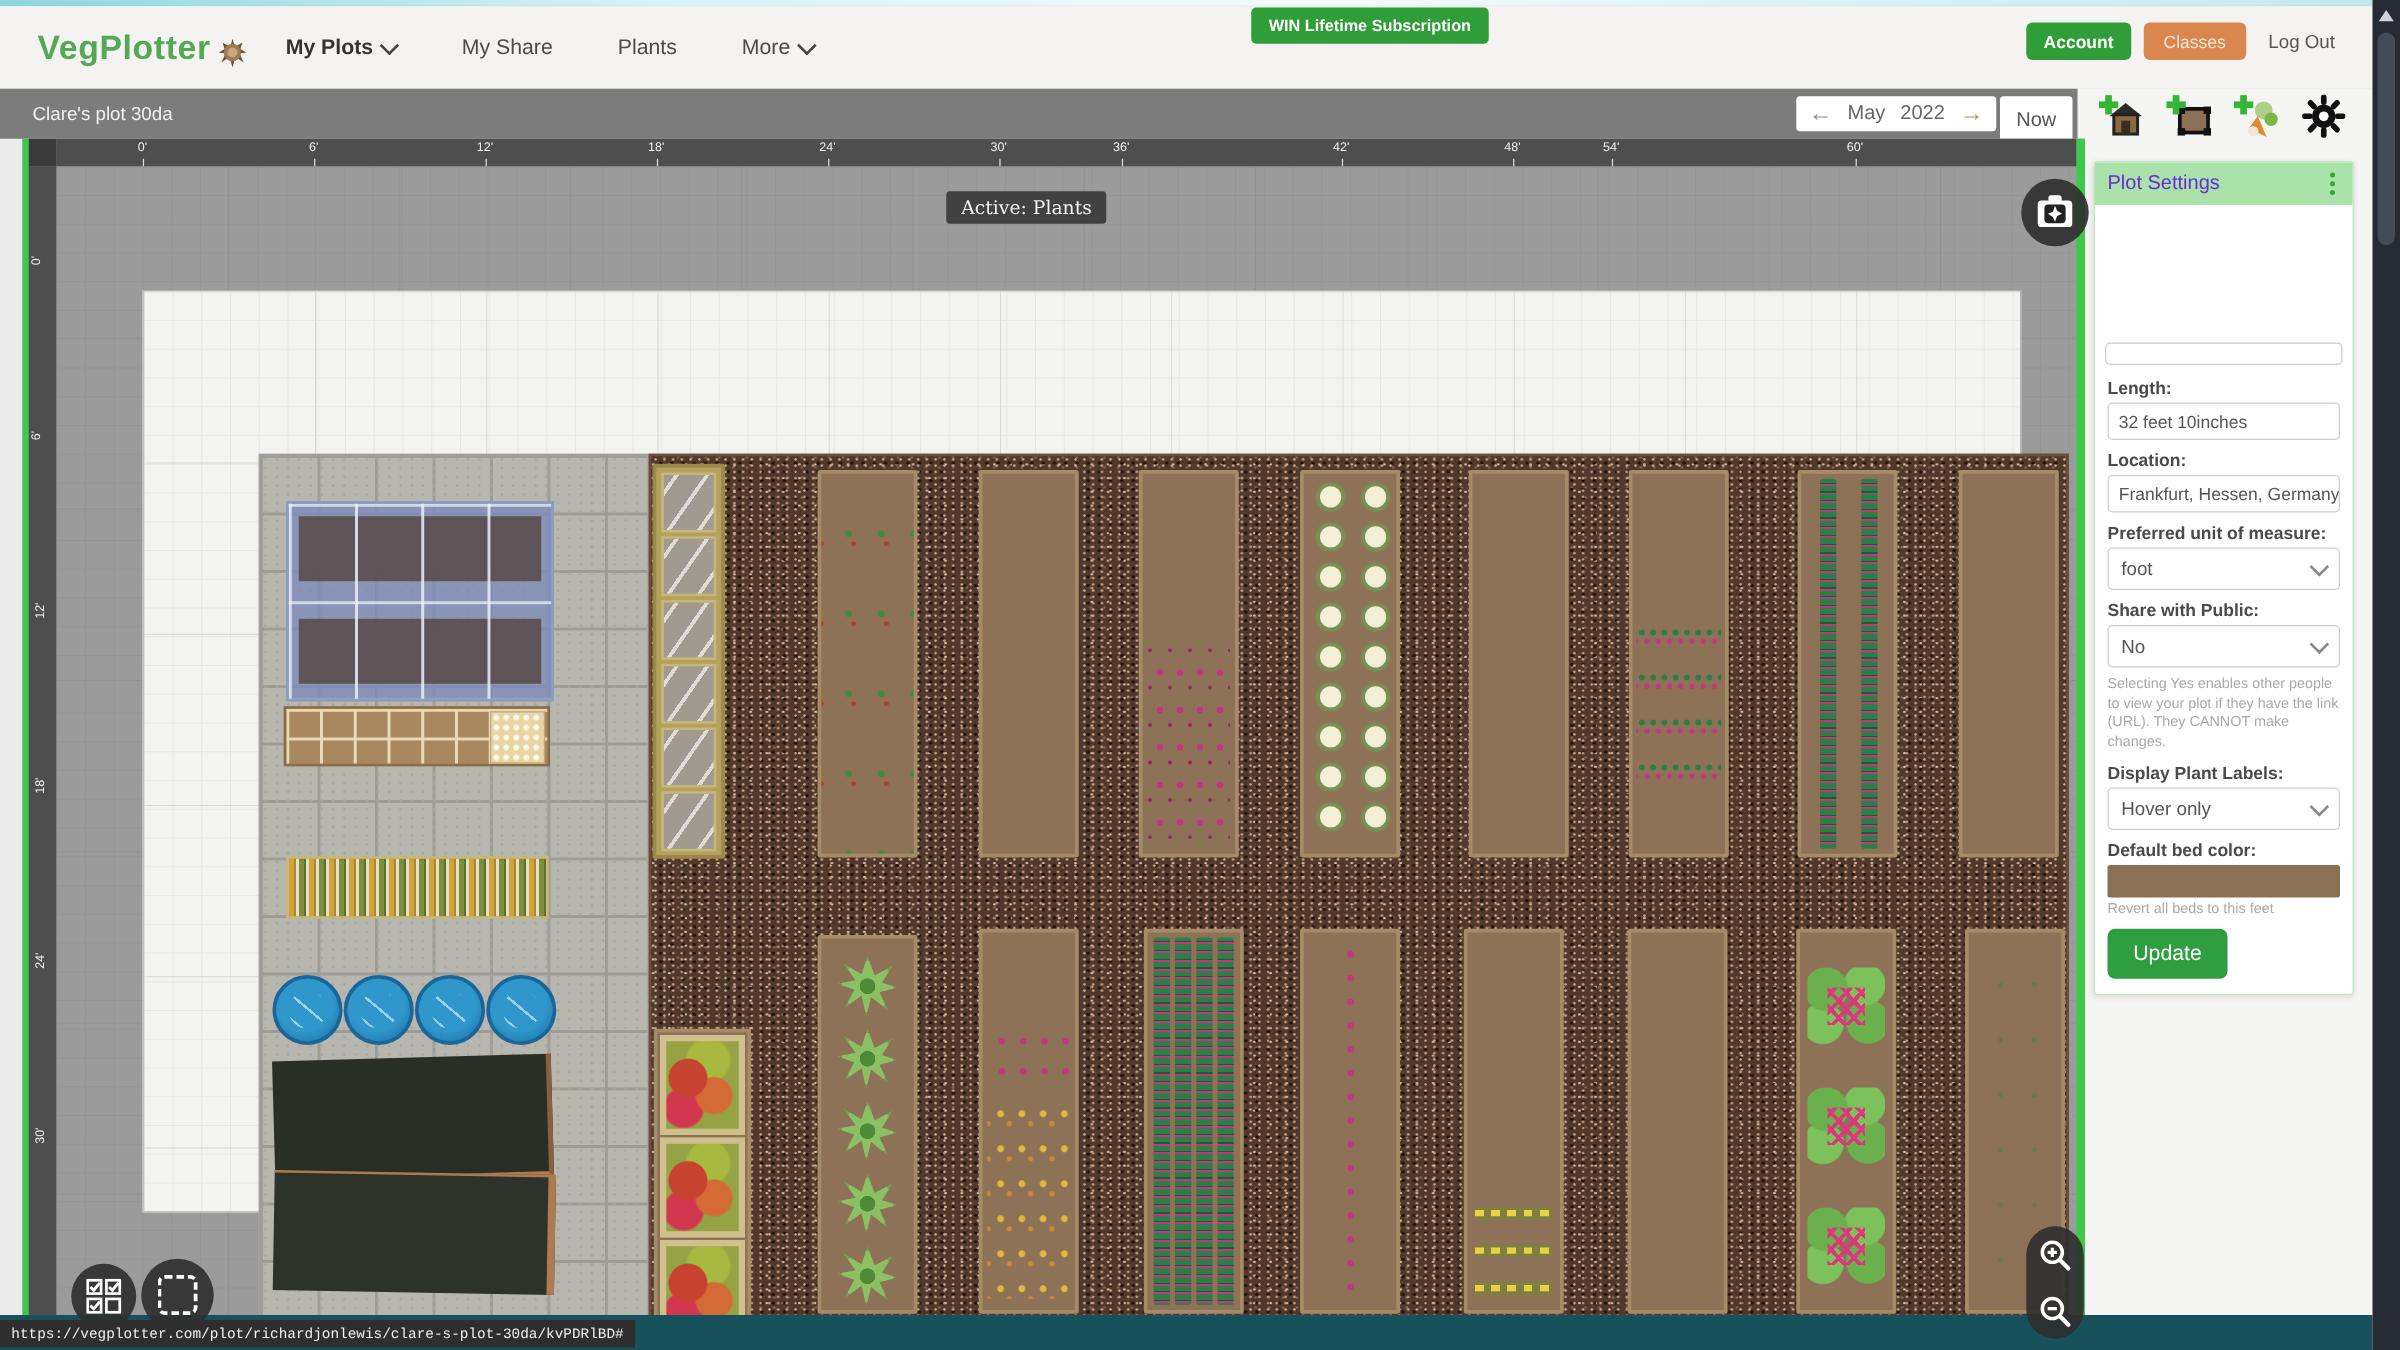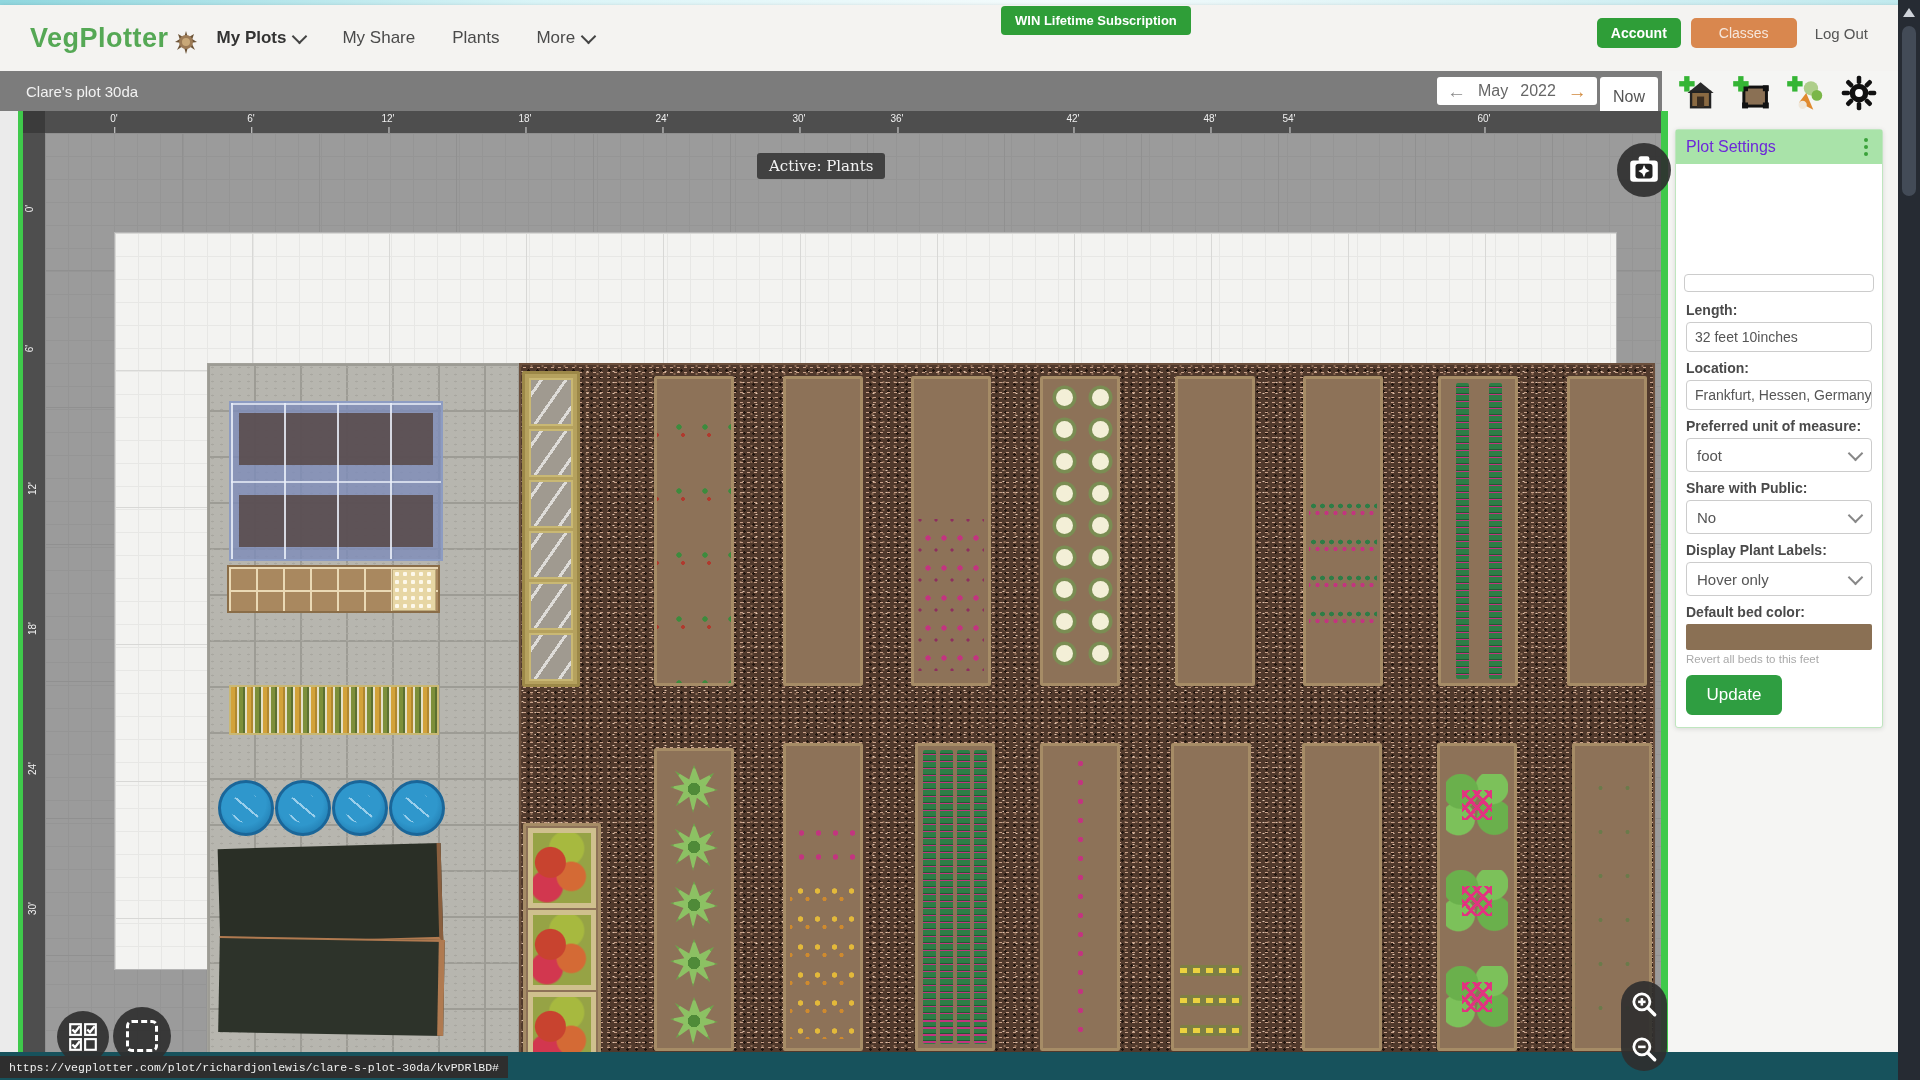--- a/index.html
+++ b/index.html
@@ -6,30 +6,30 @@
   body{width:1920px;height:1080px;position:relative;overflow:hidden;
        font-family:"Liberation Sans",sans-serif;background:#ebebeb;}
   
   #topline{position:absolute;left:0;top:0;width:1920px;height:5px;
     background:linear-gradient(90deg,#8fd6de,#d9f4f7 28%,#f4fbfc 55%,#bfe9ee);}
   #navbar{position:absolute;left:0;top:5px;width:1920px;height:66px;background:#f4f3f1;
     box-shadow:0 1px 4px rgba(0,0,0,.18);display:flex;align-items:center;}
   #logo{display:flex;align-items:center;margin-left:30px;cursor:pointer;}
   #logo .word{font-size:27px;font-weight:bold;color:#55a855;letter-spacing:.5px;}
   #logo svg{margin-left:2px;margin-top:8px;}
-  .navitems{display:flex;align-items:center;margin-left:16px;gap:37px;}
+  .navitems{display:flex;align-items:center;margin-left:28px;gap:52px;}
   .navitem{font-size:17px;color:#4a4a4a;display:flex;align-items:center;gap:8px;cursor:pointer;}
   .navitem.strong{font-weight:bold;color:#333;}
   .chev{width:9px;height:9px;border-right:2.5px solid #444;border-bottom:2.5px solid #444;
     transform:rotate(45deg);margin-top:-4px;display:inline-block;}
   #banner{position:absolute;left:1001px;top:6px;height:29px;padding:0 14px;background:#2f9e38;
     color:#fff;font-size:13px;font-weight:bold;border-radius:4px;display:flex;align-items:center;cursor:pointer;}
   #acctgroup{position:absolute;right:44px;top:18px;display:flex;align-items:center;gap:10px;}
   .btn-green{background:#2f9e38;color:#fff;border-radius:5px;padding:7px 14px;font-size:14px;font-weight:bold;cursor:pointer;}
-  .btn-orange{background:#d9874e;color:#f6e7dc;border-radius:5px;padding:7px 28px;font-size:14px;cursor:pointer;}
+  .btn-orange{background:#d9874e;color:#f6e7dc;border-radius:5px;padding:7px 16px;font-size:14px;cursor:pointer;}
   .btn-plain{color:#555;font-size:15px;padding:6px 8px;cursor:pointer;}
   
   #plotheader{position:absolute;left:0;top:71px;width:1662px;height:40px;background:#7c7c7c;
     display:flex;align-items:center;}
   #plottitle{color:#f2f2f2;font-size:15px;margin-left:26px;}
   #datenav{position:absolute;left:1437px;top:6px;height:28px;background:#fff;border-radius:3px;
     display:flex;align-items:center;padding:0 10px;gap:12px;cursor:pointer;}
   #datenav .arrow{font-size:19px;font-weight:bold;line-height:1;}
   #arrow-left{color:#8a8a8a;} #arrow-right{color:#d1893c;}
   #datenav .dtxt{font-size:16px;color:#666;}
@@ -490,20 +490,21 @@
   <div class="fselect">
     <span>foot</span>
     <span class="chev"></span>
   </div>
 
   <div class="flabel">Share with Public:</div>
   <div class="fselect">
     <span>No</span>
     <span class="chev"></span>
   </div>
+  <div class="fhelp">Selecting Yes enables other people to view your plot if they have the link (URL). They CANNOT make changes.</div>
 
   <div class="flabel">Display Plant Labels:</div>
   <div class="fselect">
     <span>Hover only</span>
     <span class="chev"></span>
   </div>
 
   <div class="flabel">Default bed color:</div>
   <div id="swatch" style="background: rgb(138, 112, 84);"></div>
   <div id="revert">Revert all beds to this feet</div>

